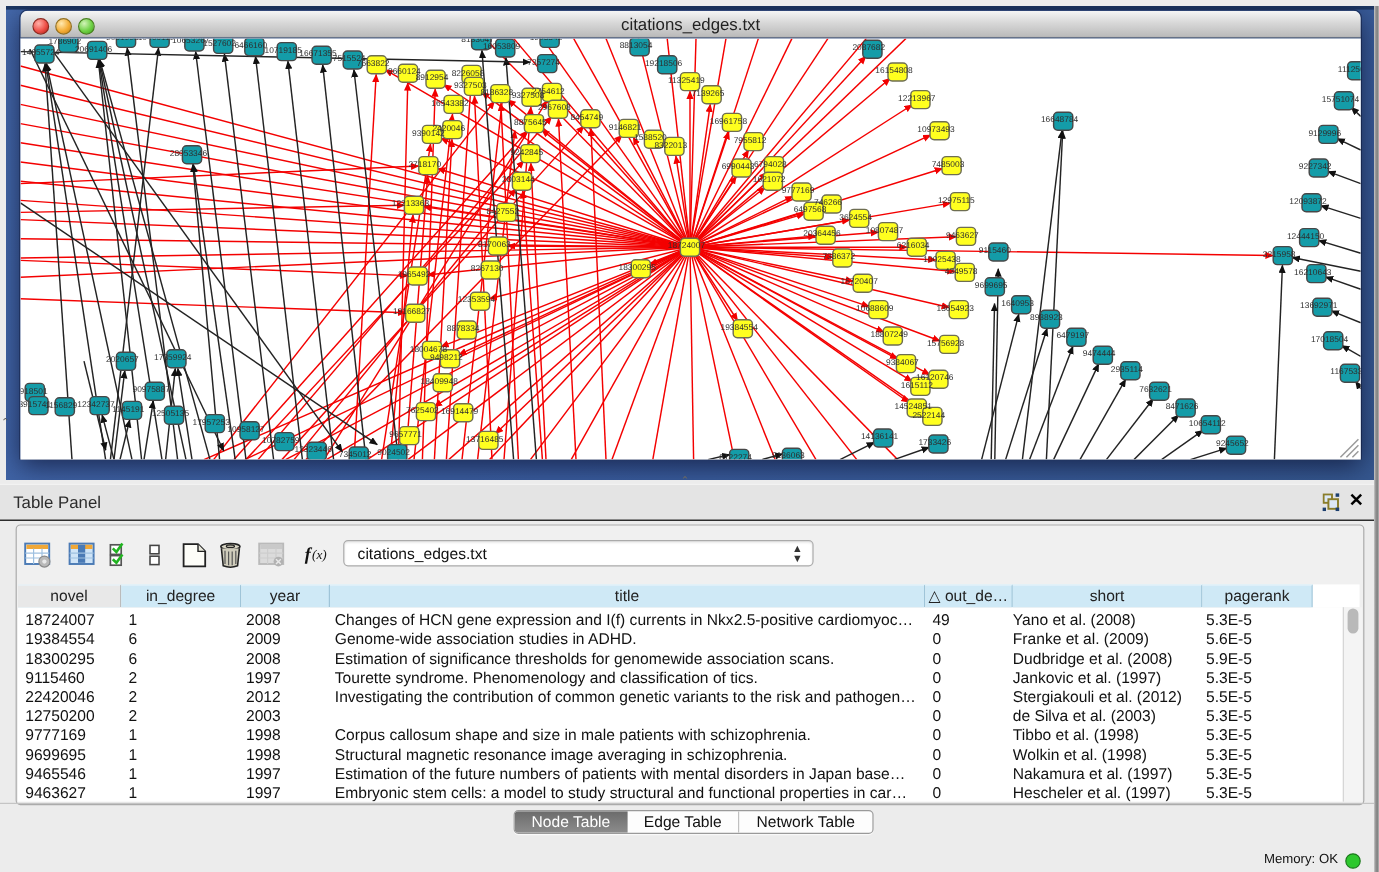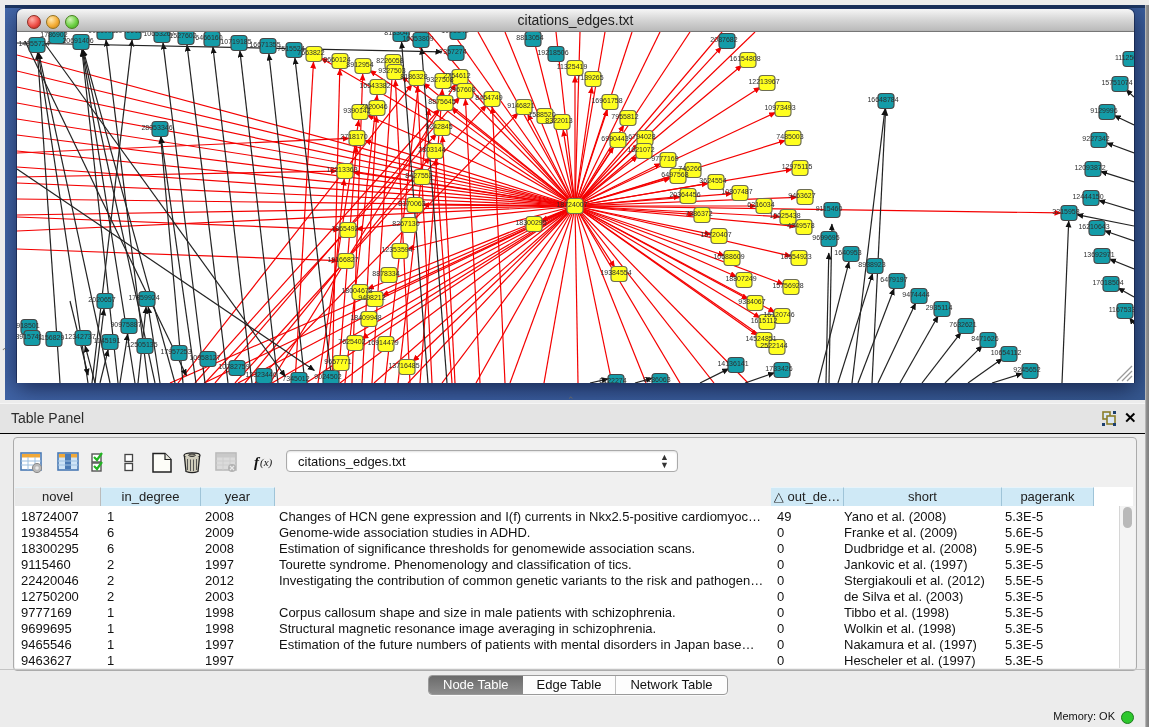--- a/index.html
+++ b/index.html
@@ -595,20 +595,21 @@
 
  <text x="234" y="16" font-family="Liberation Serif,serif" font-style="italic" font-weight="bold" font-size="15" fill="#111">f</text>
  <text x="240" y="15" font-family="Liberation Serif,serif" font-style="italic" font-size="11" fill="#111">(x)</text>
 </g>
       </svg>
   <div id="combo">citations_edges.txt<span class="ar">▲<br>▼</span></div>
   <div id="thead">
    <div class="h gray" style="left:0;width:85px">novel</div>
    <div class="h" style="left:86px;width:99px">in_degree</div>
    <div class="h" style="left:186px;width:73px">year</div>
+   <div class="h" style="left:260px;width:495px">title</div>
    <div class="h" style="left:756px;width:72px">△ out_de…</div>
    <div class="h" style="left:829px;width:157px">short</div>
    <div class="h" style="left:987px;width:91px">pagerank</div>
   </div>
   <div id="wf"></div>
   <div id="tbody">
         <div class="tr" style="top:3px">
           <span class="c0">18724007</span>
           <span class="c1">1</span>
           <span class="c2">2008</span>
@@ -685,20 +686,21 @@
           <span class="c2">1997</span>
           <span class="c3">Estimation of the future numbers of patients with mental disorders in Japan base…</span>
           <span class="c4">0</span>
           <span class="c5">Nakamura et al. (1997)</span>
           <span class="c6">5.3E-5</span>
         </div>
         <div class="tr" style="top:147px">
           <span class="c0">9463627</span>
           <span class="c1">1</span>
           <span class="c2">1997</span>
+          <span class="c3">Embryonic stem cells: a model to study structural and functional properties in car…</span>
           <span class="c4">0</span>
           <span class="c5">Hescheler et al. (1997)</span>
           <span class="c6">5.3E-5</span>
         </div>
       </div>
   <div id="vsb">
         <div class="th"></div>
       </div>
  </div>
  <div id="hline"></div>

